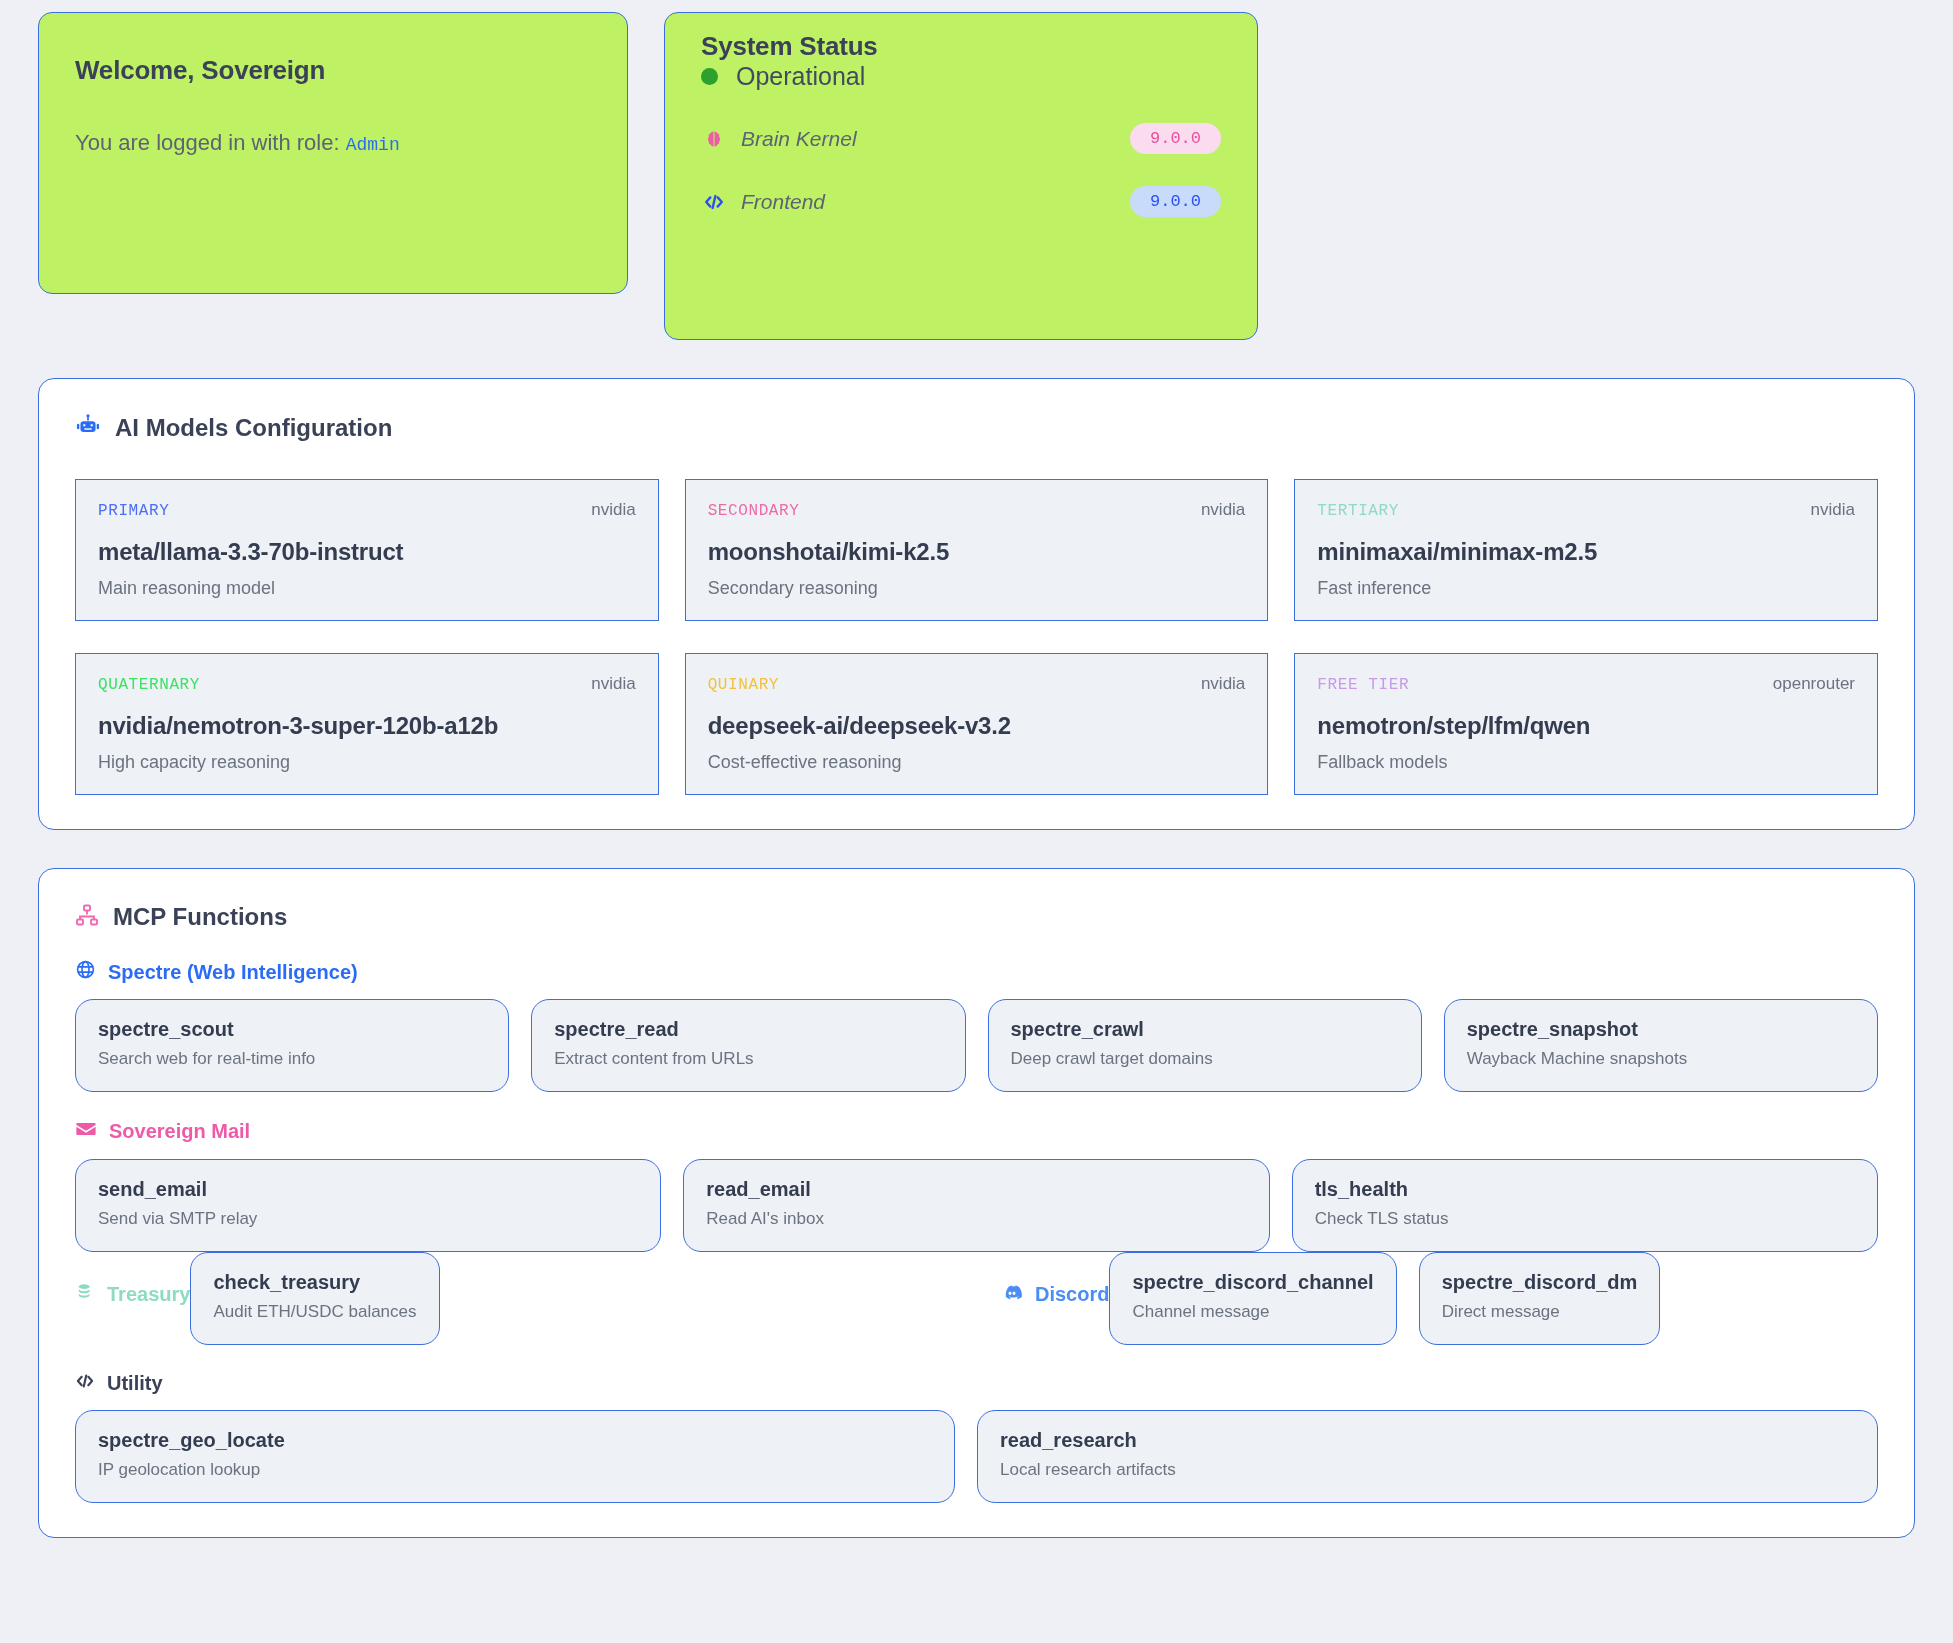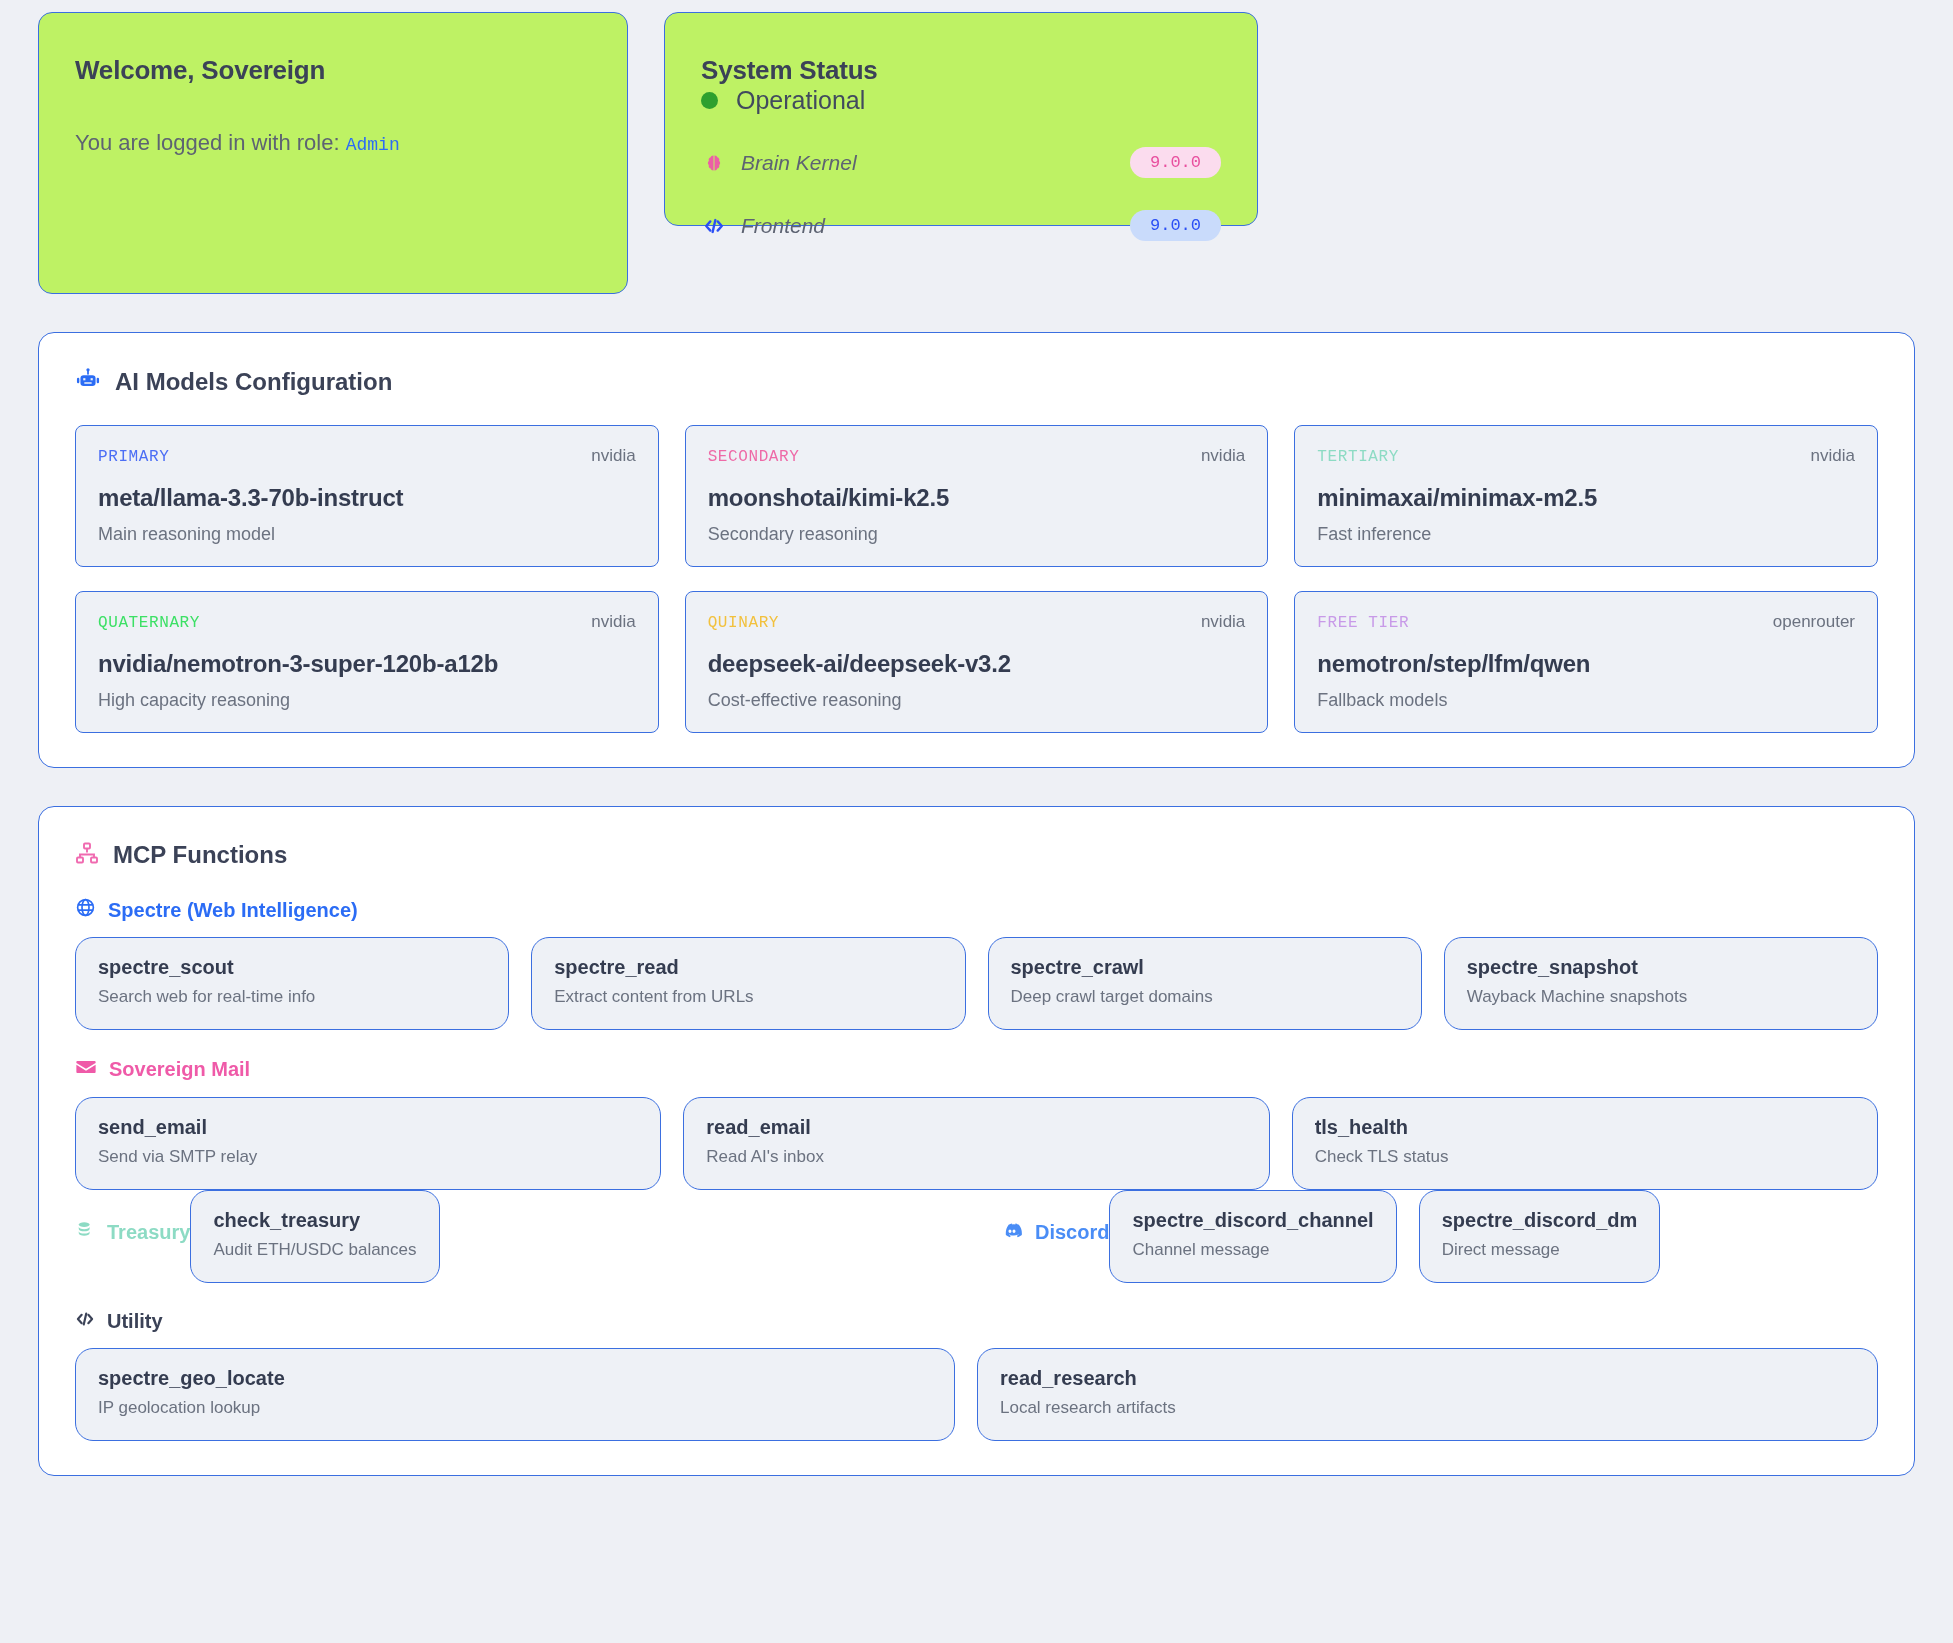--- a/index.html
+++ b/index.html
@@ -21,22 +21,22 @@
     border: 1.5px solid #3b6fe0;
     border-radius: 14px;
   }
   .welcome-card {
     width: 590px;
     height: 282px;
     padding: 42px 36px;
   }
   .status-card {
     width: 594px;
-    height: 214px;
-    padding: 42px 36px;
+    height: 328px;
+    padding: 18px 36px;
   }
   .card-title {
     font-size: 26px;
     font-weight: bold;
     color: #3b4257;
     letter-spacing: -0.2px;
   }
   .welcome-sub {
     margin-top: 44px;
     font-size: 22px;
@@ -110,23 +110,24 @@
   }
 
   .model-grid {
     display: grid;
     grid-template-columns: repeat(3, 1fr);
     gap: 24px 26px;
   }
   .model-card {
     background: #eef1f6;
     border: 1.2px solid #3b6fe0;
-    border-radius: 8px;
+    border-radius: 0;
     padding: 20px 22px 16px 22px;
     min-height: 142px;
+    margin-top: 8px;
   }
   .model-top {
     display: flex;
     justify-content: space-between;
     align-items: baseline;
   }
   .model-tier {
     font-family: "Liberation Mono", monospace;
     font-size: 16px;
     letter-spacing: 0.6px;

